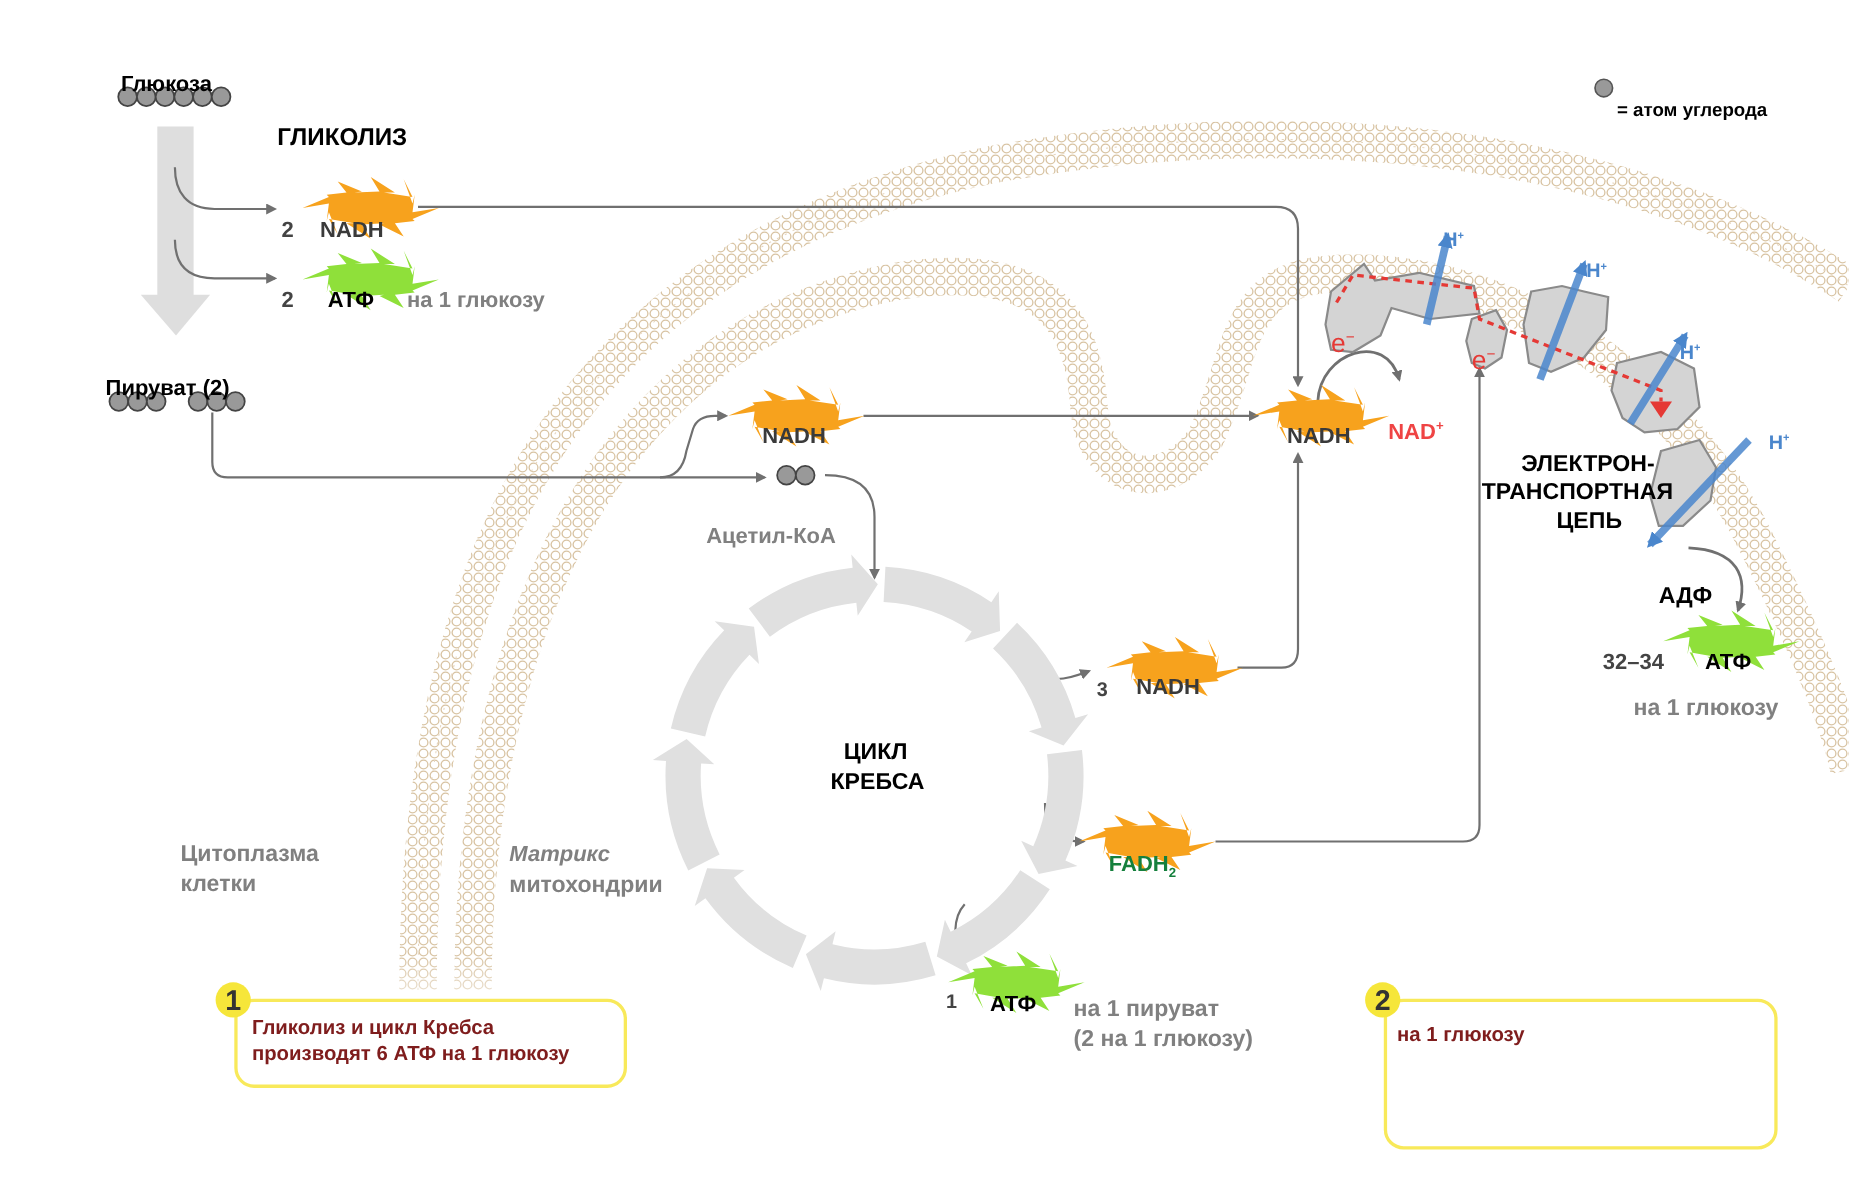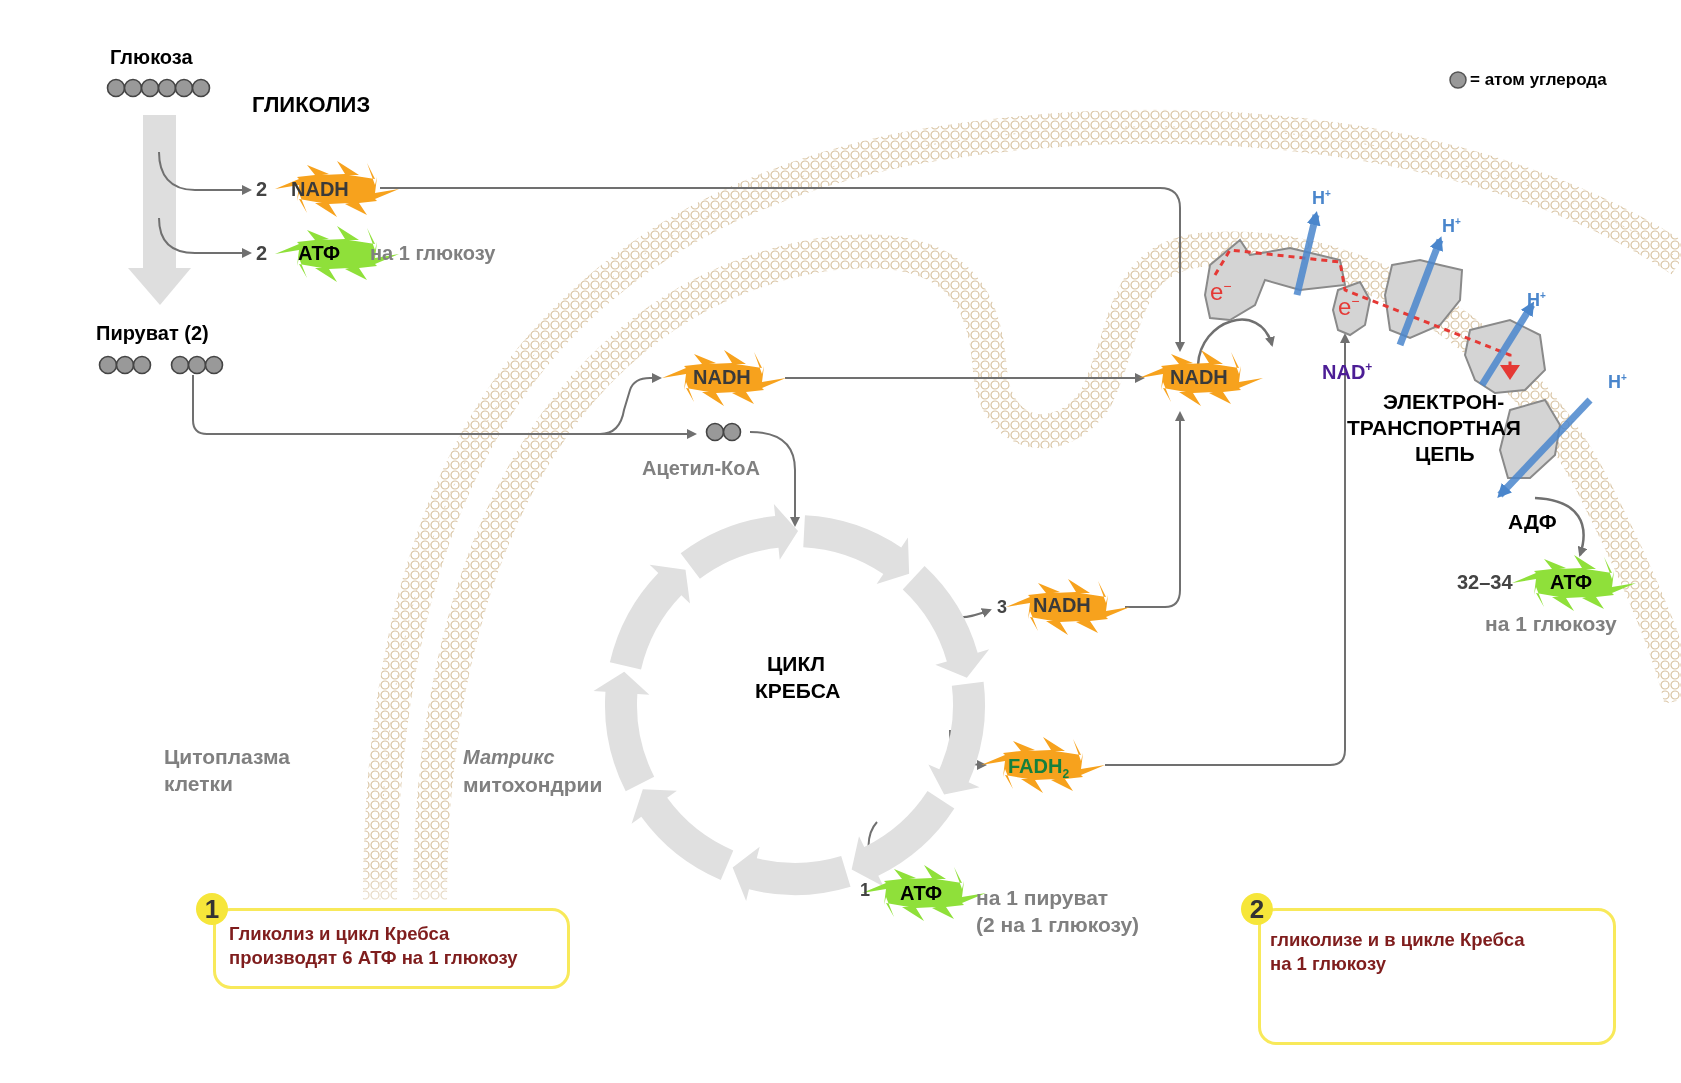--- a/index.html
+++ b/index.html
@@ -1,18 +1,18 @@
 <!DOCTYPE html>
 <html><head>
 <meta charset="utf-8">
 <style>
   html,body{margin:0;padding:0;background:#ffffff;}
   body{width:1681px;height:1083px;position:relative;overflow:hidden;font-family:"Liberation Sans",sans-serif;}
   svg#diagram{position:absolute;left:0;top:0;}
-  .t{position:absolute;font-family:"Liberation Sans",sans-serif;font-weight:bold;white-space:nowrap;}
+  .t{position:absolute;font-family:"Liberation Sans",sans-serif;font-weight:bold;white-space:nowrap;margin-top:20px;}
   .dark{color:#000;}
   .gray{color:#808080;}
   .mid{color:#444;}
   .box{position:absolute;border:3px solid #f8e95a;border-radius:18px;background:#fff;}
   .badge{position:absolute;width:32px;height:32px;border-radius:50%;background:#f6e63a;color:#333;font-weight:bold;font-size:26px;line-height:32px;text-align:center;font-family:"Liberation Sans",sans-serif;}
   .boxtxt{position:absolute;font-weight:bold;color:#7f1d1d;font-size:18.5px;line-height:24px;font-family:"Liberation Sans",sans-serif;}
 </style>
 </head>
 <body>
 
@@ -160,21 +160,21 @@
 
 <div class="t mid" style="left:997px;top:597px;font-size:18px;">3</div>
 <div class="t" style="left:1033px;top:594px;font-size:20px;color:#3a3a3a;">NADH</div>
 <div class="t" style="left:1008px;top:755px;font-size:20px;color:#15803d;"><span>FADH</span><sub style="font-size:12px;">2</sub></div>
 <div class="t mid" style="left:860px;top:880px;font-size:18px;">1</div>
 <div class="t dark" style="left:900px;top:882px;font-size:20px;">АТФ</div>
 <div class="t gray" style="left:976px;top:886px;font-size:21px;">на 1 пируват</div>
 <div class="t gray" style="left:976px;top:913px;font-size:21px;">(2 на 1 глюкозу)</div>
 
 <div class="t" style="left:1170px;top:366px;font-size:20px;color:#3a3a3a;">NADH</div>
-<div class="t" style="left:1322px;top:360px;font-size:20px;color:#4c1d95;"><span>NAD</span><sup style="font-size:12px;">+</sup></div>
+<div class="t" style="left:1262px;top:360px;font-size:20px;color:#ef4444;"><span>NAD</span><sup style="font-size:12px;">+</sup></div>
 
 <div class="t" style="left:1312px;top:188px;font-size:18px;color:#4a86cc;"><span>H</span><sup style="font-size:10px;">+</sup></div>
 <div class="t" style="left:1442px;top:216px;font-size:18px;color:#4a86cc;"><span>H</span><sup style="font-size:10px;">+</sup></div>
 <div class="t" style="left:1527px;top:290px;font-size:18px;color:#4a86cc;"><span>H</span><sup style="font-size:10px;">+</sup></div>
 <div class="t" style="left:1608px;top:372px;font-size:18px;color:#4a86cc;"><span>H</span><sup style="font-size:10px;">+</sup></div>
 
 <div class="t" style="left:1210px;top:278px;font-size:24px;color:#e53935;font-weight:normal;"><span>e</span><sup style="font-size:14px;">−</sup></div>
 <div class="t" style="left:1338px;top:293px;font-size:24px;color:#e53935;font-weight:normal;"><span>e</span><sup style="font-size:14px;">−</sup></div>
 
 <div class="t dark" style="left:1383px;top:390px;font-size:21px;">ЭЛЕКТРОН-</div>
@@ -194,15 +194,14 @@
 <div class="box" style="left:213px;top:908px;width:351px;height:75px;"></div>
 <div class="badge" style="left:196px;top:893px;">1</div>
 <div class="boxtxt" style="left:229px;top:922px;">
   <div>Гликолиз и цикл Кребса</div>
   <div>производят 6 АТФ на 1 глюкозу</div>
 </div>
 
 <div class="box" style="left:1258px;top:908px;width:352px;height:131px;"></div>
 <div class="badge" style="left:1241px;top:893px;">2</div>
 <div class="boxtxt" style="left:1270px;top:928px;">
-  <div>гликолизе и в цикле Кребса</div>
   <div>на 1 глюкозу</div>
 </div>
 
 </body></html>

